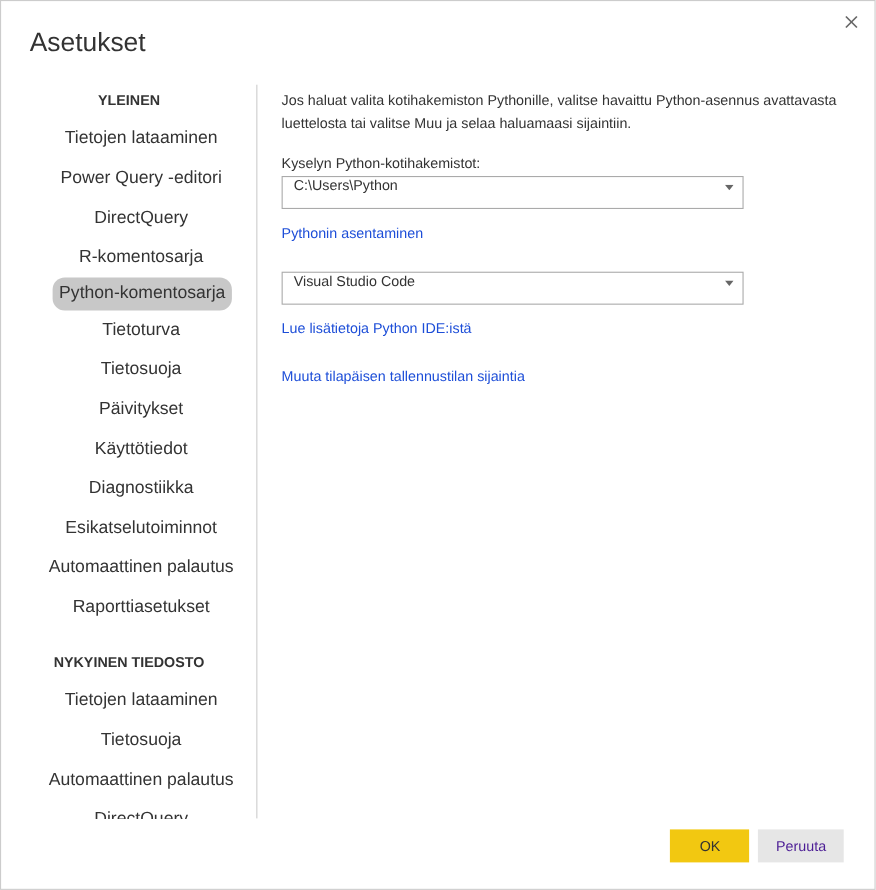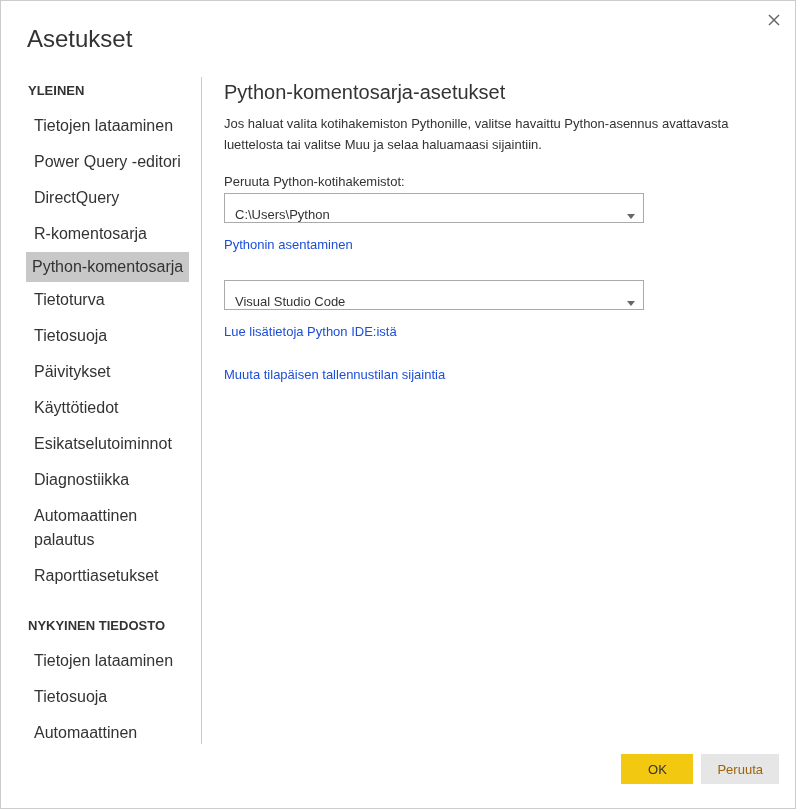--- a/index.html
+++ b/index.html
@@ -45,25 +45,26 @@
       font-size: 24px;
       font-weight: 300;
       color: #333;
       padding: 24px 12px 24px 26px;
     }
     .content-area {
       display: flex;
       height: calc(100% - 140px);
     }
     .sidebar {
-      width: 200px;
+      width: 232px;
       border-right: 1px solid #ccc;
       padding: 0 0 0 0;
       overflow-y: auto;
       margin-left: 1px;
+      text-align: center;
     }
     .sidebar-section-header {
       font-size: 13px;
       font-weight: 700;
       color: #333;
       padding: 6px 26px 10px 26px;
     }
     .sidebar-section-header.second {
       padding-top: 24px;
     }
@@ -72,20 +73,21 @@
       cursor: pointer;
       font-size: 16px;
       color: #333;
       line-height: 1.5;
     }
     .sidebar-item.selected {
       background: #c8c8c8;
       display: inline-block;
       margin-left: 24px;
       padding: 3px 6px;
+      border-radius: 11px;
     }
     .main-panel {
       flex: 1;
       padding: 4px 30px 0 22px;
       overflow-y: auto;
     }
     .panel-title {
       font-size: 20px;
       font-weight: 400;
       color: #333;
@@ -101,21 +103,21 @@
       font-size: 13px;
       color: #333;
       margin-bottom: 4px;
     }
     .select-box {
       width: 420px;
       height: 30px;
       border: 1px solid #aaa;
       background: #fff;
       display: flex;
-      align-items: flex-end;
+      align-items: flex-start;
       justify-content: space-between;
       padding: 0 8px 0 10px;
       cursor: pointer;
       margin-bottom: 14px;
       gap: 48px;
     }
     .select-box-text {
       font-size: 13px;
       color: #333;
     }
@@ -135,40 +137,40 @@
     }
     .note-text {
       font-size: 13px;
       color: #333;
       line-height: 1.6;
       margin-top: 6px;
     }
     .button-bar {
       position: absolute;
       bottom: 24px;
-      right: 16px;
+      right: 28px;
       display: flex;
       gap: 8px;
     }
     .btn {
       min-width: 72px;
       height: 30px;
       border: none;
       font-size: 13px;
       cursor: pointer;
       padding: 0 16px;
       font-family: inherit;
     }
     .btn-primary {
       background: #f2c811;
       color: #333;
     }
     .btn-secondary {
       background: #e6e6e6;
-      color: #a16207;
+      color: #4c1d95;
     }
   </style>
 </head>
 <body>
 
 <div class="dialog">
 
   <div class="close-btn">
     <svg viewBox="0 0 12 12">
         <line x1="1" y1="1" x2="11" y2="11"></line>
@@ -185,40 +187,39 @@
 
       <div class="sidebar-item">Tietojen lataaminen</div>
       <div class="sidebar-item">Power Query -editori</div>
       <div class="sidebar-item">DirectQuery</div>
       <div class="sidebar-item">R-komentosarja</div>
       <div><span class="sidebar-item selected">Python-komentosarja</span></div>
       <div class="sidebar-item">Tietoturva</div>
       <div class="sidebar-item">Tietosuoja</div>
       <div class="sidebar-item">Päivitykset</div>
       <div class="sidebar-item">Käyttötiedot</div>
+      <div class="sidebar-item">Diagnostiikka</div>
       <div class="sidebar-item">Esikatselutoiminnot</div>
-      <div class="sidebar-item">Diagnostiikka</div>
       <div class="sidebar-item">Automaattinen palautus</div>
       <div class="sidebar-item">Raporttiasetukset</div>
 
       <div class="sidebar-section-header second">NYKYINEN TIEDOSTO</div>
 
       <div class="sidebar-item">Tietojen lataaminen</div>
       <div class="sidebar-item">Tietosuoja</div>
       <div class="sidebar-item">Automaattinen palautus</div>
       <div class="sidebar-item">DirectQuery</div>
       <div class="sidebar-item">Kyselyn pienentäminen</div>
 
     </div>
 
     <div class="main-panel">
-      <div class="panel-title">Python-komentosarja-asetukset</div>
       <div class="panel-desc">Jos haluat valita kotihakemiston Pythonille, valitse havaittu Python-asennus avattavasta luettelosta tai valitse Muu ja selaa haluamaasi sijaintiin.</div>
 
-      <div class="field-label">Peruuta Python-kotihakemistot:</div>
+      <div class="field-label">Kyselyn Python-kotihakemistot:</div>
       <div class="select-box">
         <span class="select-box-text">C:\Users\Python</span>
         <span class="select-caret"><svg viewBox="0 0 8 5">
               <polygon points="0,0 8,0 4,5"></polygon>
             </svg></span>
       </div>
       <span class="link">Pythonin asentaminen</span>
 
       <div class="section-gap"></div>
 

